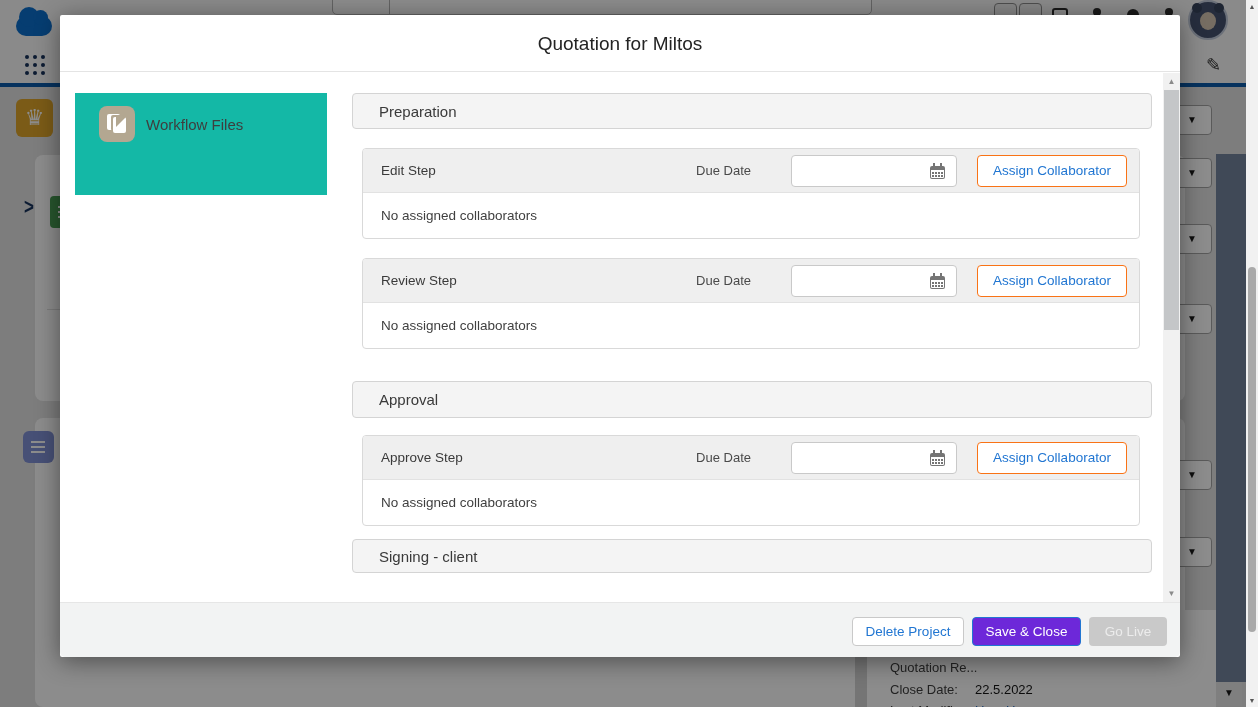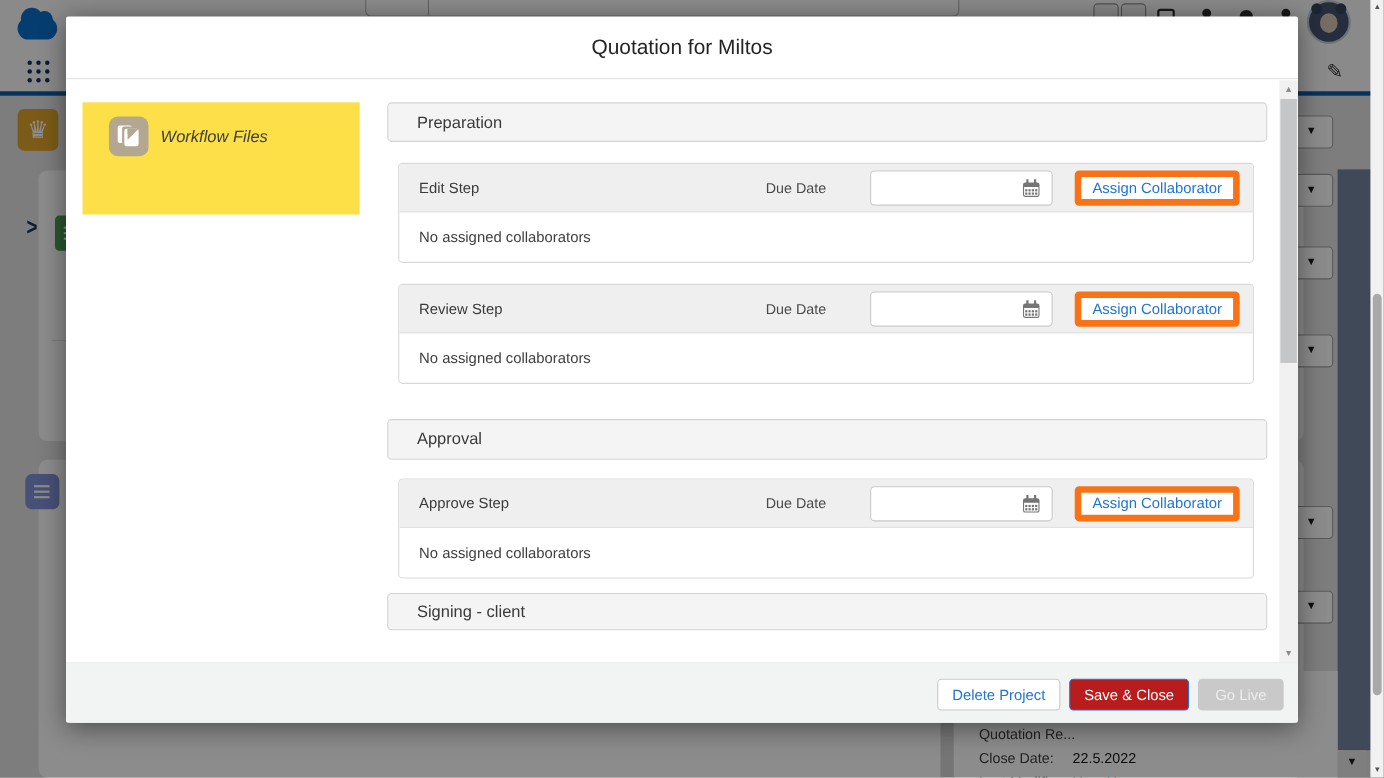--- a/index.html
+++ b/index.html
@@ -61,52 +61,52 @@
   
   .page-scrollbar { position:absolute; right:0; top:0; width:12px; height:707px; background:#f1f1f1; z-index:5; }
   .ps-arrow { position:absolute; left:0; width:12px; text-align:center; font-size:7px; color:#555; }
   .ps-thumb { position:absolute; left:2px; top:267px; width:8px; height:365px; background:#a9a9a9; border-radius:4px; }
 
   
   .modal { position:absolute; left:60px; top:15px; width:1120px; height:642px; background:#fff; border-radius:2px; box-shadow:0 4px 24px rgba(0,0,0,.45); z-index:10; }
   .m-title { height:57px; line-height:57px; text-align:center; font-size:19px; color:#242424; border-bottom:1px solid #e4e4e4; }
 
   .sidebar { position:absolute; left:15px; top:78px; width:252px; }
-  .sb-block { position:relative; height:102px; background:#fde047;font-style:italic; }
+  .sb-block { position:relative; height:102px; background:#14b8a6; }
   .sb-icon { position:absolute; left:24px; top:13px; width:36px; height:36px; border-radius:8px; background:#b3a791; }
   .pg-back  { position:absolute; left:8px; top:8px; width:13px; height:16px; background:#fff; border-radius:2px; }
   .pg-front { position:absolute; left:14px; top:11px; width:13px; height:16px; background:#fff; border-radius:2px; box-shadow:-2px -2px 0 #b3a791; }
   .pg-front::before { content:""; position:absolute; right:0; top:0; border-left:5px solid #b3a791; border-top:5px solid #b3a791; border-bottom:5px solid transparent; border-right:5px solid transparent; width:0; height:0; }
   .sb-title { position:absolute; left:71px; top:23px; font-size:15px; color:#3e3e3e; }
   .file-item { position:absolute; left:0; top:59px; width:252px; height:41px; border-left:4px solid #1a6fd4; display:flex; align-items:center; padding-left:20px; font-size:13px; color:#3e3e3e; cursor:pointer; }
   .replace-btn { position:absolute; left:0; top:117px; width:252px; height:30px; background:#fff; border:1px solid #c8c8c8; border-radius:4px; color:#2176d2; font-size:13.5px; font-family:inherit; cursor:pointer; }
 
   .sec-head { position:absolute; left:292px; width:800px; background:#f4f4f4; border:1px solid #d4d4d4; border-radius:4px; display:flex; align-items:center; padding-left:26px; font-size:15px; color:#3a3a3a; }
   .step-card { position:absolute; left:302px; width:778px; border:1px solid #d9d9d9; border-radius:4px; background:#fff; overflow:hidden; }
   .card-head { height:44px; background:#efefef; border-bottom:1px solid #e2e2e2; display:flex; align-items:center; padding:0 12px 0 18px; }
   .step-name { font-size:13.5px; color:#3a3a3a; }
   .flex-sp { flex:1; }
   .due-label { font-size:13px; color:#4a4a4a; margin-right:40px; }
   .due-wrap { position:relative; width:166px; height:32px; border:1px solid #c9c9c9; border-radius:4px; background:#fff; margin-right:20px; }
   .due-field { position:absolute; left:8px; top:1px; width:128px; height:28px; border:none; outline:none; background:transparent; font-family:inherit; font-size:13px; }
   .cal { position:absolute; right:11px; top:10px; width:15px; height:13px; border:1px solid #757575; border-top:4px solid #757575; border-radius:2px; }
   .cal::before { content:""; position:absolute; left:2px; top:-7px; width:2px; height:4px; background:#757575; box-shadow:7px 0 #757575; }
   .cal::after { content:""; position:absolute; left:1px; top:2px; width:2px; height:2px; background:#757575;
     box-shadow:3px 0 #757575, 6px 0 #757575, 9px 0 #757575, 0 3px #757575, 3px 3px #757575, 6px 3px #757575, 9px 3px #757575; }
-  .assign-btn { width:150px; height:32px; background:#fff; border:6px solid #f97316; border-radius:4px; color:#2176d2; font-size:13.5px; font-family:inherit; cursor:pointer; }
+  .assign-btn { width:150px; height:32px; background:#fff; border:1px solid #f97316; border-radius:4px; color:#2176d2; font-size:13.5px; font-family:inherit; cursor:pointer; }
   .card-body { height:45px; display:flex; align-items:center; padding-left:18px; font-size:13.5px; color:#3f3f3f; }
 
   .m-scroll { position:absolute; left:1103px; top:58px; width:17px; height:529px; background:#f1f1f1; }
   .ms-arrow { position:absolute; left:0; width:17px; text-align:center; font-size:8px; color:#8a8a8a; }
   .ms-thumb { position:absolute; left:1px; top:17px; width:15px; height:240px; background:#c4c6c8; }
 
   .m-footer { position:absolute; left:0; top:587px; width:1120px; height:55px; background:#f2f3f3; border-top:1px solid #e6e6e6; border-radius:0 0 5px 5px; }
   .f-btn { position:absolute; top:14px; height:29px; border-radius:4px; font-size:13.5px; font-family:inherit; cursor:pointer; }
   .btn-delete { left:792px; width:112px; background:#fff; border:1px solid #c9c9c9; color:#2176d2; }
-  .btn-save { left:912px; width:109px; background:#b91c1c; border:1px solid #2176d2; color:#fff; }
+  .btn-save { left:912px; width:109px; background:#6d28d9; border:1px solid #2176d2; color:#fff; }
   .btn-golive { left:1029px; width:78px; background:#c9c9c9; border:none; color:#ececec; }
 </style>
 </head>
 <body>
 
 <div class="stage">
 
   <div class="page">
     <div class="bg-header">
       <div class="cloud"></div>

